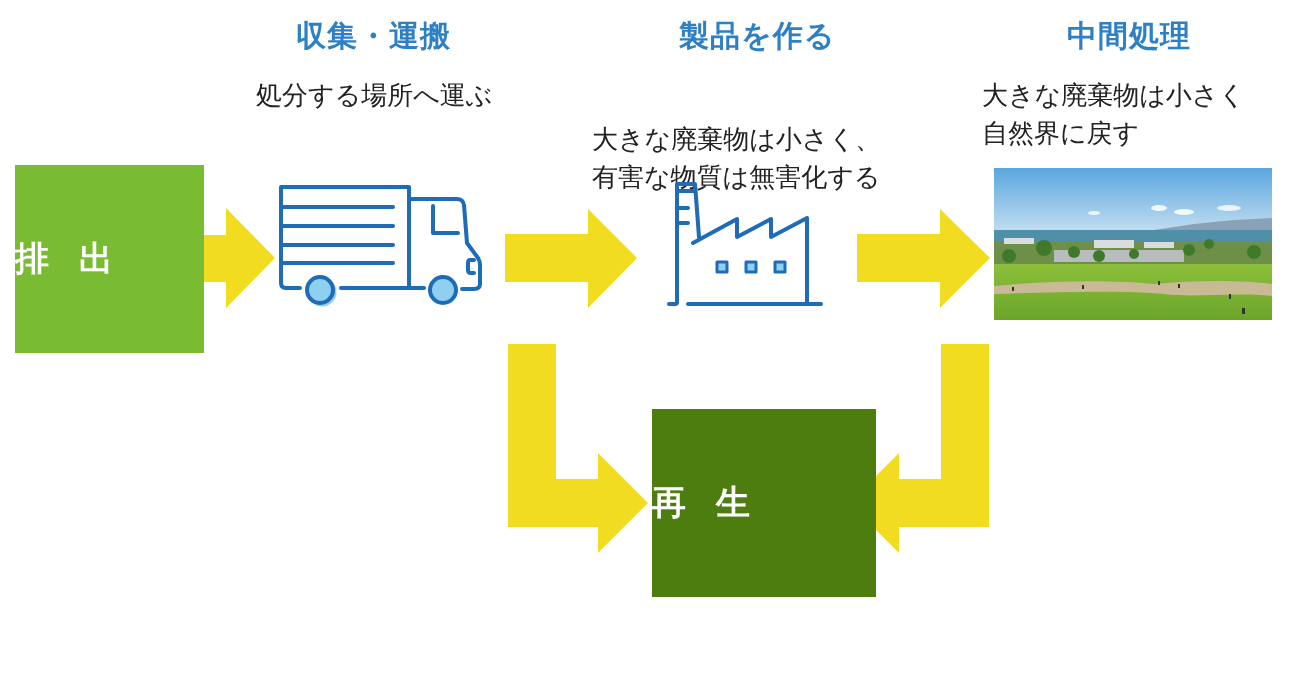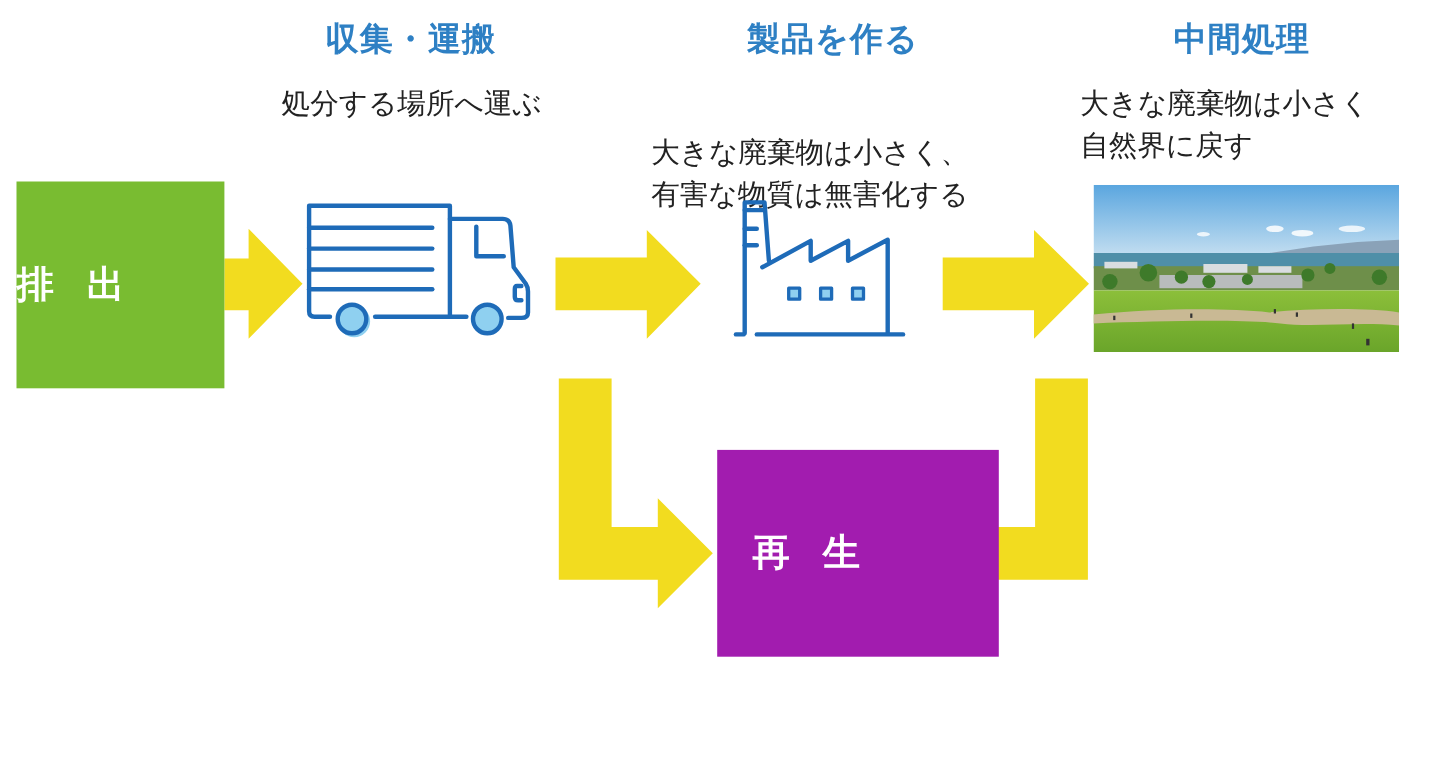--- a/index.html
+++ b/index.html
@@ -72,21 +72,21 @@
     <rect x="717" y="262" width="10" height="10" fill="#8fd0f0" stroke-width="3"></rect>
     <rect x="746" y="262" width="10" height="10" fill="#8fd0f0" stroke-width="3"></rect>
     <rect x="775" y="262" width="10" height="10" fill="#8fd0f0" stroke-width="3"></rect>
   </g>
 </svg>
 
 <div class="box" style="left:15px; top:165px; width:189px; height:188px; background:#79bc31;">
   <span>排出</span>
 </div>
 
-<div class="box" style="left:652px; top:409px; width:224px; height:188px; background:#a21caf;padding-left:32px;">
+<div class="box" style="left:652px; top:409px; width:224px; height:188px; background:#4d7c0f;">
   <span>再生</span>
 </div>
 
 <div class="photo">
   <svg width="278" height="152" viewBox="0 0 278 152">
     <defs>
       <linearGradient id="sky" x1="0" y1="0" x2="0" y2="1">
         <stop offset="0" stop-color="#5aa6df"></stop>
         <stop offset="1" stop-color="#bfdcf0"></stop>
       </linearGradient>

